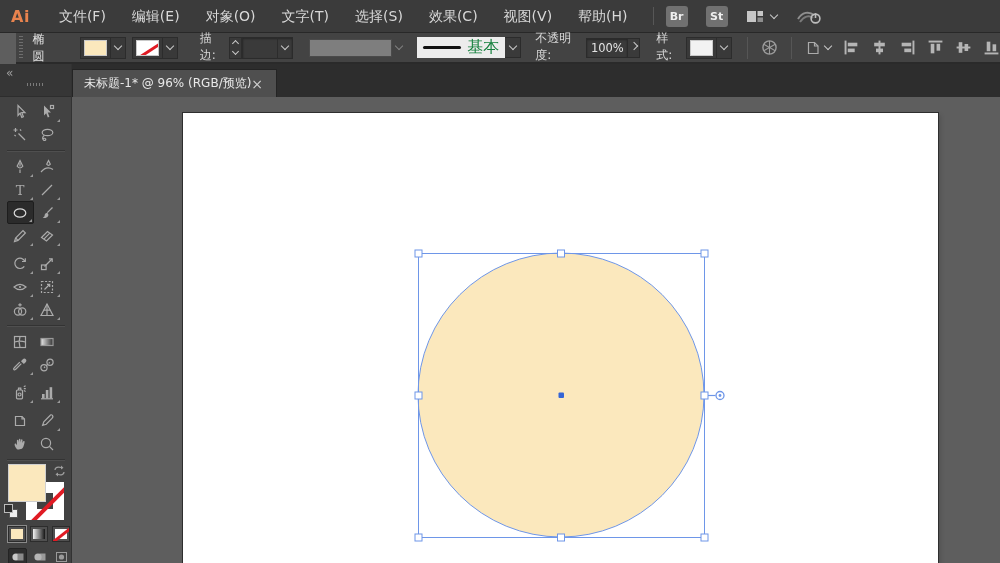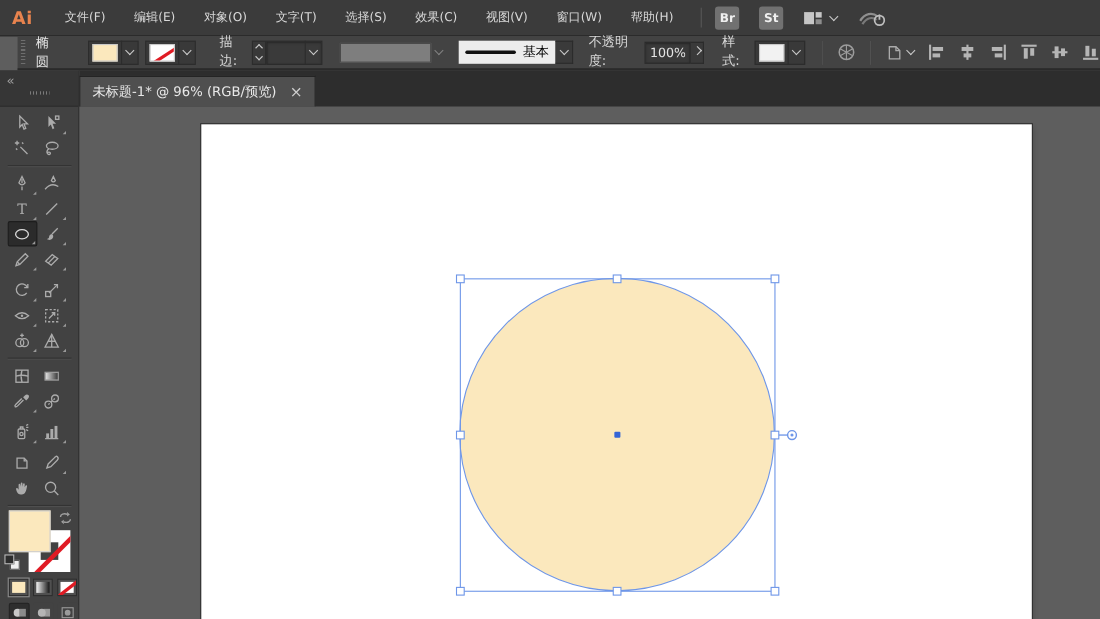--- a/index.html
+++ b/index.html
@@ -4,21 +4,21 @@
 <style>
   html,body{margin:0;padding:0;background:#222;}
   *{box-sizing:border-box;}
   .app{position:relative;width:1000px;height:563px;overflow:hidden;background:#5E5E5E;
        font-family:"DejaVu Sans","Liberation Sans",sans-serif;user-select:none;}
 
   
   .menubar{position:absolute;top:0;left:0;right:0;height:33px;background:#3B3B3B;
            border-bottom:1px solid #282828;display:flex;align-items:center;}
   .logo{color:var(--logo-orange);font-weight:bold;font-size:16px;margin:0 16px 0 11px;letter-spacing:.5px;}
-  .menu-item{color:#D8D8D8;font-size:11px;padding:0 13px;height:32px;line-height:32px;cursor:default;}
+  .menu-item{color:#D8D8D8;font-size:14px;padding:0 13px;height:32px;line-height:32px;cursor:default;}
   .vsep{width:1px;height:18px;background:#575757;margin:0 12px;}
   .mini-app-btn{min-width:22px;height:21px;background:#717171;border-radius:3px;color:#EFEFEF;
            font-size:11px;font-weight:bold;display:flex;align-items:center;justify-content:center;
            margin-right:18px;padding:0 3px;}
   .ws-switcher{display:flex;align-items:center;gap:7px;margin-right:20px;}
   .chev{display:inline-block;width:6px;height:6px;border-right:1.5px solid #C9C9C9;
         border-bottom:1.5px solid #C9C9C9;transform:rotate(45deg);margin-top:-3px;}
   .chev.right{transform:rotate(-45deg);}
   .chev.up{transform:rotate(-135deg);margin-top:3px;}
   .chev.dim{border-color:#808080;}
@@ -43,21 +43,21 @@
            background:#393939;border:1px solid #2c2c2c;align-items:center;}
   .stepper .chev{width:5px;height:5px;margin:0;}
   .combo{display:flex;align-items:center;height:22px;background:#3A3A3A;border:1px solid #2b2b2b;
          box-shadow:inset 0 1px 2px rgba(0,0,0,.35);}
   .combo .val{flex:1;padding:0 4px;}
   .profile-box{width:94px;height:18px;background:#7E7E7E;border:1px solid #4a4a4a;margin-left:16px;}
   .profile-chev{width:15px;height:18px;display:flex;align-items:center;justify-content:center;}
   .brush-combo{display:flex;align-items:center;height:21px;margin-left:12px;}
   .brush-box{width:88px;height:21px;background:#ECECEC;display:flex;align-items:center;padding:0 6px;gap:6px;}
   .brush-line{flex:1;height:3px;background:#111;border-radius:2px;}
-  .brush-name{color:#000000;font-size:12px;white-space:nowrap;}
+  .brush-name{color:#15803d;font-size:16px;white-space:nowrap;}
   .brush-chev{width:16px;height:21px;background:#3A3A3A;border:1px solid #2b2b2b;border-left:none;
               display:flex;align-items:center;justify-content:center;}
   .opacity-input{width:42px;height:20px;background:#3A3A3A;border:1px solid #2b2b2b;color:#E3E3E3;
                  font-size:11.5px;padding:0 4px;font-family:inherit;box-shadow:inset 0 1px 2px rgba(0,0,0,.35);}
   .arrow-btn{width:14px;height:20px;display:flex;align-items:center;justify-content:center;
              background:#3A3A3A;border:1px solid #2b2b2b;border-left:none;}
   .cb-sep{width:1px;height:22px;background:#2e2e2e;border-right:1px solid #565656;margin:0 9px;}
   .icon-btn{display:flex;align-items:center;justify-content:center;padding:0 4px;height:24px;gap:4px;}
   .align-group{display:flex;align-items:center;gap:11px;margin-left:8px;}
   .align-group svg{display:block;}
@@ -100,21 +100,21 @@
   .pbtn .nonew{background:#fff;}
   .pbtn .slash2{position:absolute;left:-4px;top:5px;width:30px;height:2.5px;background:var(--none-red);transform:rotate(-38deg);}
   .draw-modes{display:flex;gap:3px;margin:6px 0 0 8px;}
   .dmode{width:19px;height:17px;border-radius:2px;display:flex;align-items:center;justify-content:center;background:#424242;}
   .dmode.active{background:#2e2e2e;border:1px solid #242424;}
 
   
   .tabbar{position:absolute;left:72px;top:64px;right:0;height:33px;background:#2D2D2D;
           display:flex;align-items:flex-end;}
   .tab{height:28px;background:#4F4F4F;border:1px solid #242424;border-bottom:none;
-       display:flex;align-items:center;gap:12px;padding:0 11px;min-width:205px;}
+       display:flex;align-items:center;padding:0 11px;min-width:205px;}
   .tab-title{font-size:12px;color:#E9E9E9;white-space:nowrap;}
   .tab-close{color:#CFCFCF;font-size:14px;line-height:14px;}
 
   .canvas{position:absolute;left:72px;top:97px;right:0;bottom:0;background:#5E5E5E;overflow:hidden;}
   .artboard{position:absolute;left:111px;top:16px;width:755px;height:460px;background:var(--artboard-white);
             box-shadow:0 0 0 1px #2e2e2e,2px 2px 5px rgba(0,0,0,.18);}
   .overlay{position:absolute;left:0;top:0;}
 </style>
 </head>
 <body>
@@ -123,21 +123,20 @@
 
   <header class="menubar">
     <span class="logo">Ai</span>
     <span class="menu-item">文件(F)</span>
     <span class="menu-item">编辑(E)</span>
     <span class="menu-item">对象(O)</span>
     <span class="menu-item">文字(T)</span>
     <span class="menu-item">选择(S)</span>
     <span class="menu-item">效果(C)</span>
     <span class="menu-item">视图(V)</span>
-    <span class="menu-item">窗口(W)</span>
     <span class="menu-item">帮助(H)</span>
     <span class="vsep"></span>
     <span class="mini-app-btn">Br</span>
     <span class="mini-app-btn">St</span>
     <span class="ws-switcher">
       <svg width="18" height="15" viewBox="0 0 18 15">
         <rect x="1" y="2" width="9" height="11" fill="#C6C6C6"></rect>
         <rect x="11.5" y="2" width="5.5" height="5" fill="#C6C6C6"></rect>
         <rect x="11.5" y="8.5" width="5.5" height="4.5" fill="#8d8d8d"></rect>
       </svg>

